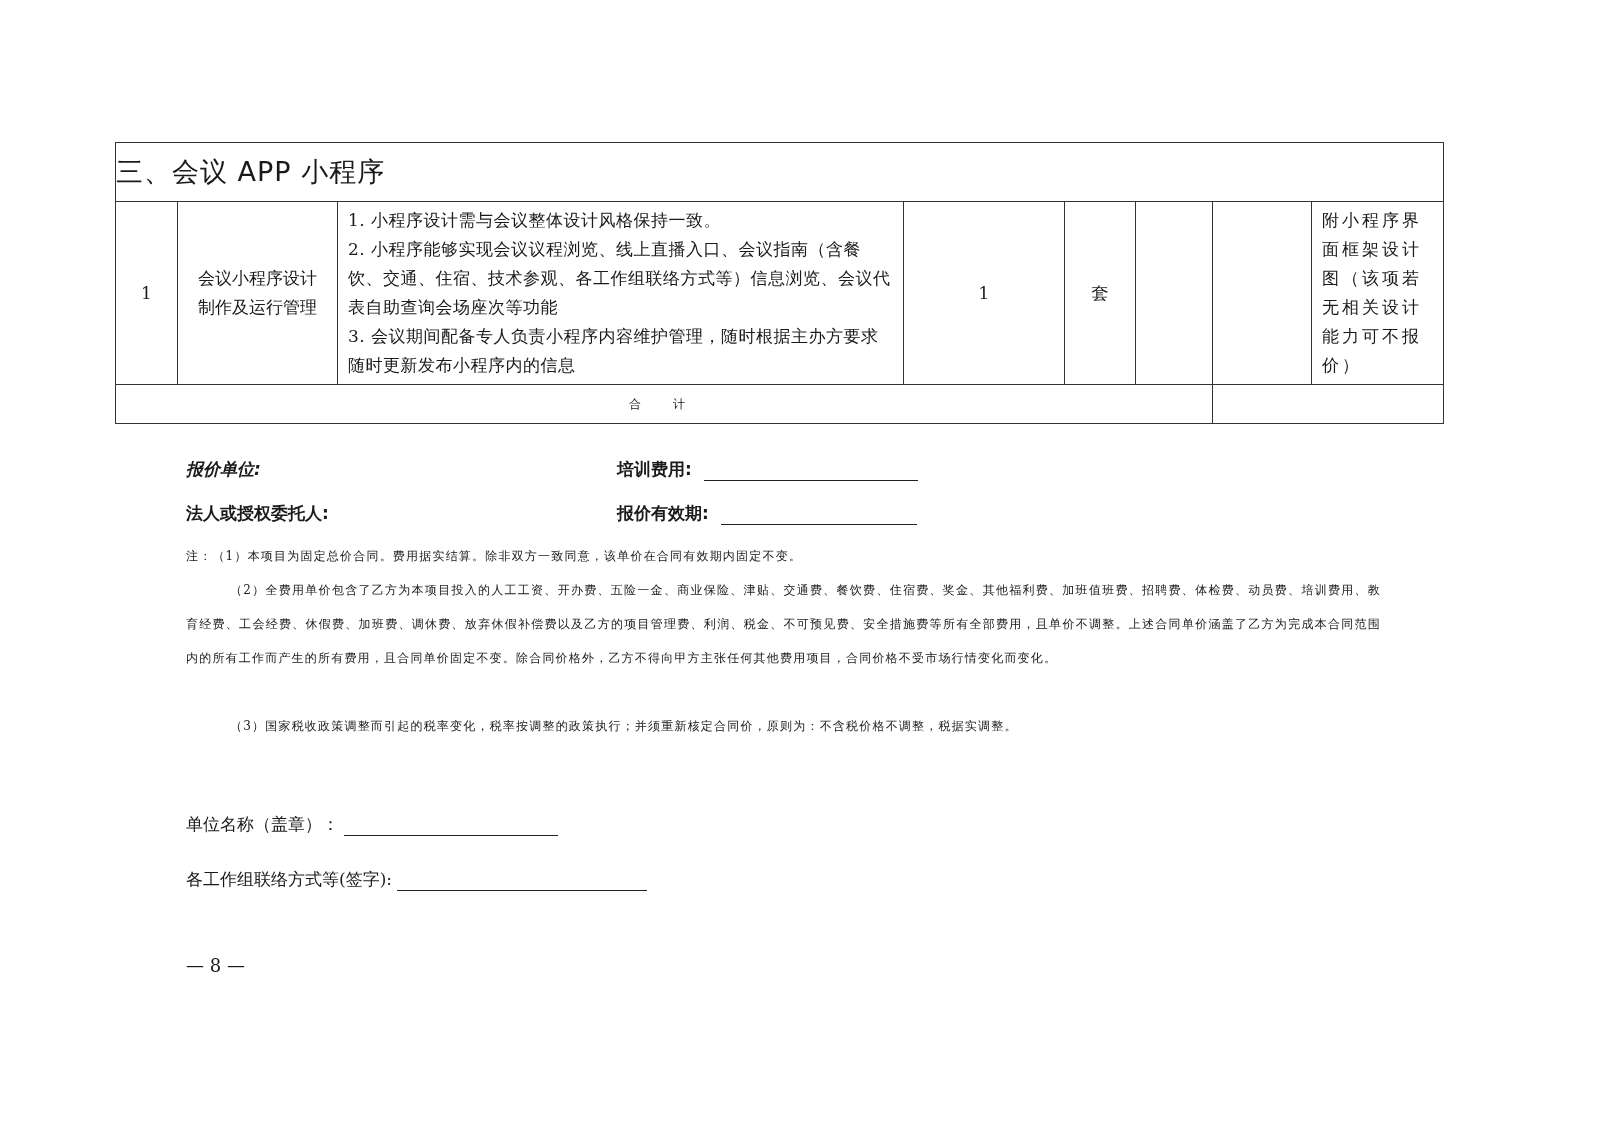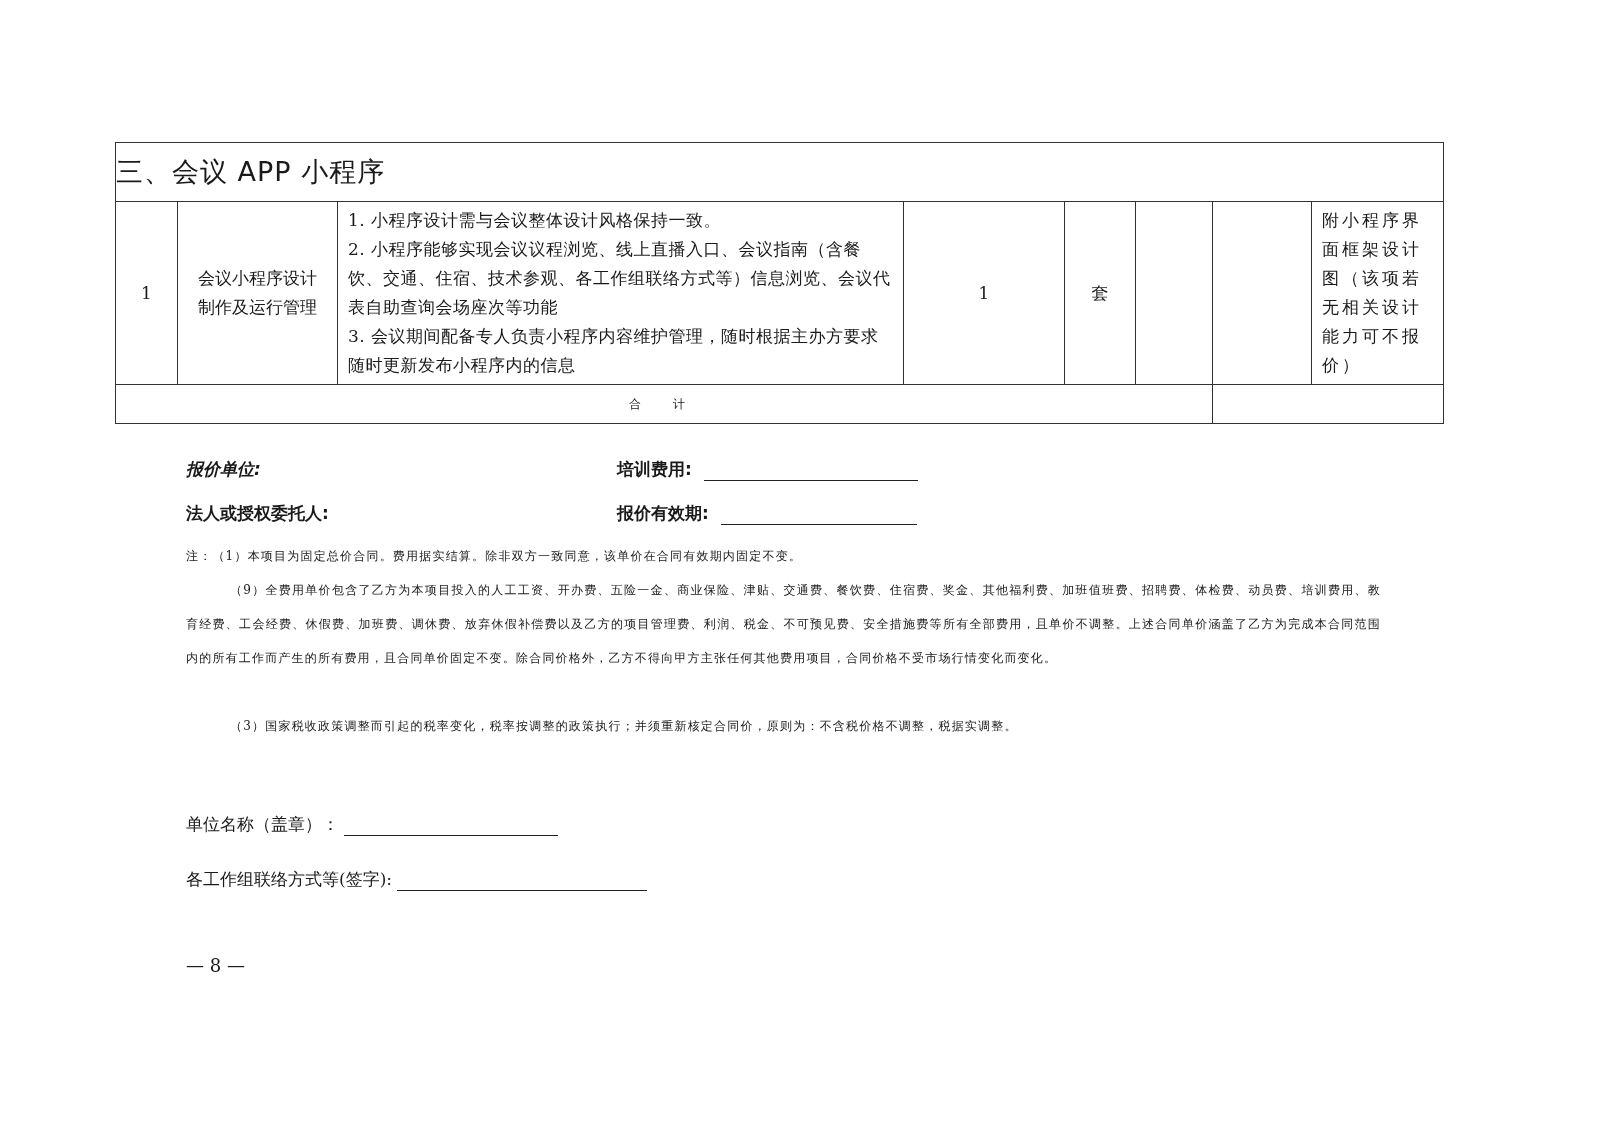--- a/index.html
+++ b/index.html
@@ -66,21 +66,21 @@
   <span>培训费用:</span>
   <span class="line" style="width:214px; height:20px; margin-left:6px;"></span>
 </div>
 <div class="abs field" style="left:186px; top:502px;">法人或授权委托人:</div>
 <div class="abs field" style="left:617px; top:502px;">
   <span>报价有效期:</span>
   <span class="line" style="width:196px; height:20px; margin-left:6px;"></span>
 </div>
 
 <div class="abs note" style="left:186px; top:539px; width:1200px;">注：（1）本项目为固定总价合同。费用据实结算。除非双方一致同意，该单价在合同有效期内固定不变。</div>
-<div class="abs note" style="left:186px; top:573px; width:1195px; text-indent:44px; text-align:justify;">（9）全费用单价包含了乙方为本项目投入的人工工资、开办费、五险一金、商业保险、津贴、交通费、餐饮费、住宿费、奖金、其他福利费、加班值班费、招聘费、体检费、动员费、培训费用、教育经费、工会经费、休假费、加班费、调休费、放弃休假补偿费以及乙方的项目管理费、利润、税金、不可预见费、安全措施费等所有全部费用，且单价不调整。上述合同单价涵盖了乙方为完成本合同范围内的所有工作而产生的所有费用，且合同单价固定不变。除合同价格外，乙方不得向甲方主张任何其他费用项目，合同价格不受市场行情变化而变化。</div>
+<div class="abs note" style="left:186px; top:573px; width:1195px; text-indent:44px; text-align:justify;">（2）全费用单价包含了乙方为本项目投入的人工工资、开办费、五险一金、商业保险、津贴、交通费、餐饮费、住宿费、奖金、其他福利费、加班值班费、招聘费、体检费、动员费、培训费用、教育经费、工会经费、休假费、加班费、调休费、放弃休假补偿费以及乙方的项目管理费、利润、税金、不可预见费、安全措施费等所有全部费用，且单价不调整。上述合同单价涵盖了乙方为完成本合同范围内的所有工作而产生的所有费用，且合同单价固定不变。除合同价格外，乙方不得向甲方主张任何其他费用项目，合同价格不受市场行情变化而变化。</div>
 <div class="abs note" style="left:186px; top:709px; width:1200px; text-indent:44px;">（3）国家税收政策调整而引起的税率变化，税率按调整的政策执行；并须重新核定合同价，原则为：不含税价格不调整，税据实调整。</div>
 
 <div class="abs sig" style="left:186px; top:813px;">
   <span>单位名称（盖章）：</span>
   <span class="line" style="width:214px; height:20px;"></span>
 </div>
 <div class="abs sig" style="left:186px; top:868px;">
   <span>各工作组联络方式等(签字):</span>
   <span class="line" style="width:250px; height:20px;"></span>
 </div>

